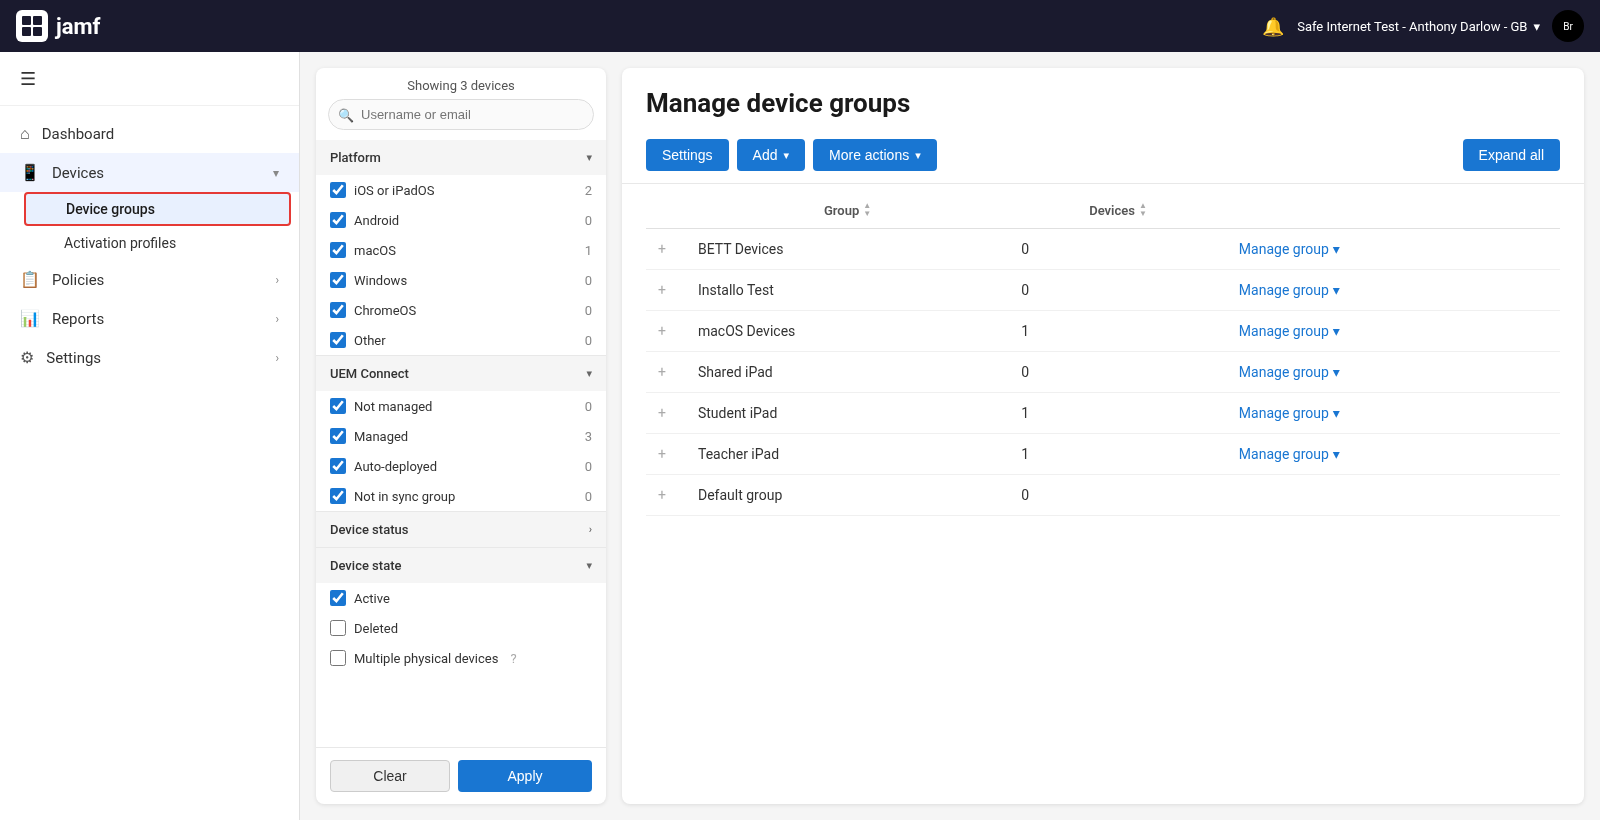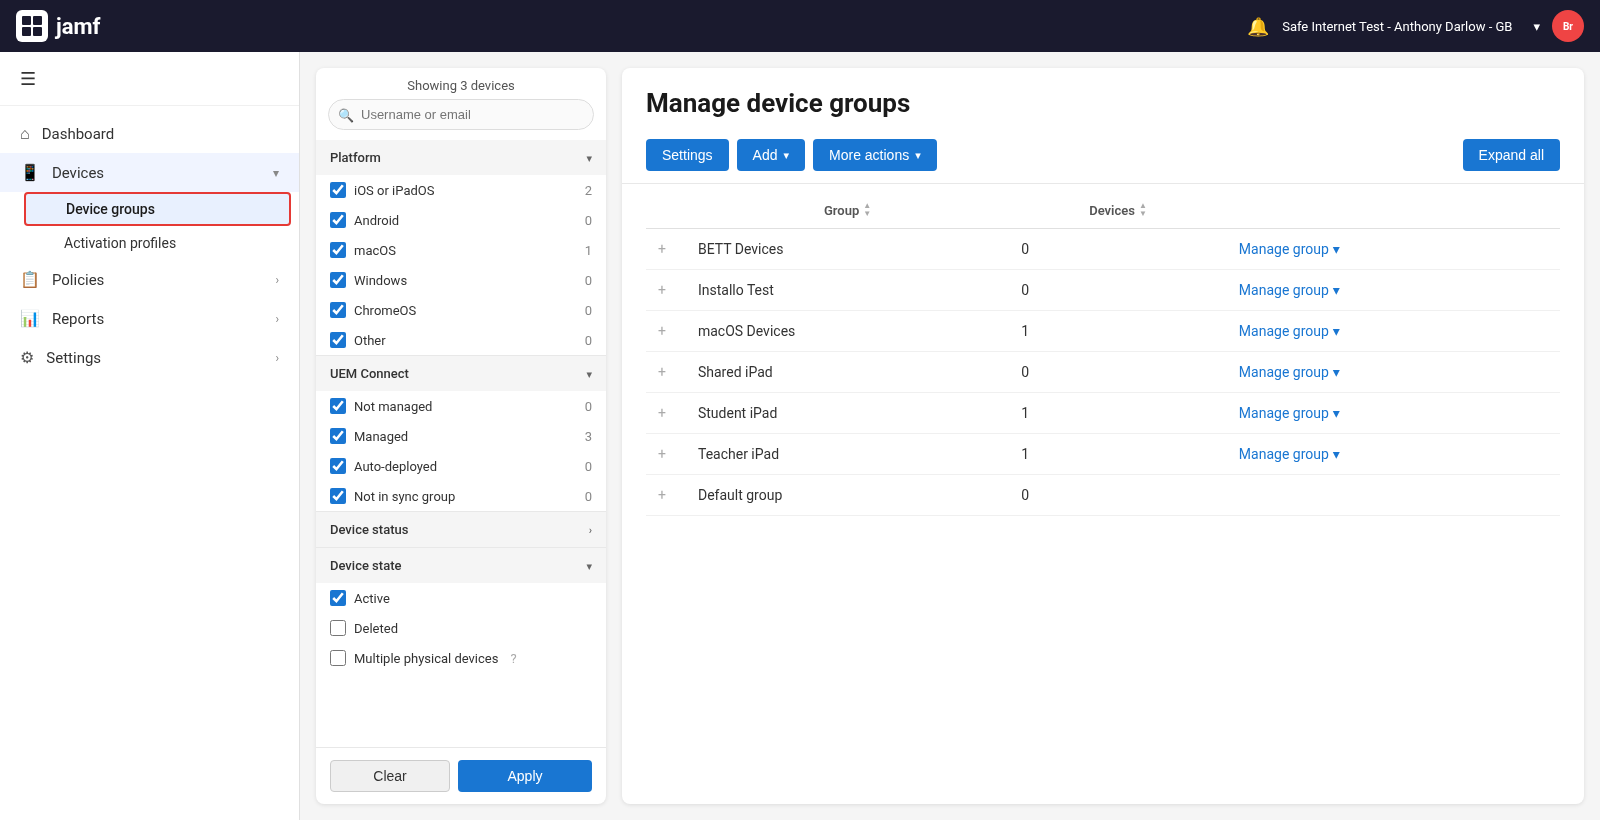--- a/index.html
+++ b/index.html
@@ -13,22 +13,22 @@
       align-items: center;
       justify-content: space-between;
       padding: 0 16px;
       flex-shrink: 0;
     }
     .topnav-left { display: flex; align-items: center; gap: 12px; }
     .jamf-logo { display: flex; align-items: center; gap: 8px; color: #ffffff; font-size: 22px; font-weight: bold; }
     .jamf-logo-icon { width: 32px; height: 32px; background: white; border-radius: 6px; display: flex; align-items: center; justify-content: center; }
     .jamf-logo-icon svg { width: 24px; height: 24px; }
     .topnav-right { display: flex; align-items: center; gap: 12px; }
-    .topnav-org { display: flex; align-items: center; gap: 21px; color: white; font-size: 13px; cursor: pointer; }
-    .topnav-avatar { width: 32px; height: 32px; background: #ef4444; border-radius: 50%; color: white; display: flex; align-items: center; justify-content: center; font-size: 10px; font-weight: 700; cursor: pointer; }
+    .topnav-org { display: flex; align-items: center; gap: 6px; color: white; font-size: 13px; cursor: pointer; }
+    .topnav-avatar { width: 32px; height: 32px; background: #000000; border-radius: 50%; color: white; display: flex; align-items: center; justify-content: center; font-size: 10px; font-weight: 400; cursor: pointer; }
     .topnav-bell { color: white; font-size: 18px; cursor: pointer; }
 
     
     .main-layout { display: flex; flex: 1; overflow: hidden; }
 
     
     .sidebar {
       width: 300px;
       background: white;
       border-right: 1px solid #e0e0e0;
@@ -95,21 +95,21 @@
       padding: 7px 12px 7px 32px;
       font-size: 13px;
       outline: none;
       background: #fafafa;
     }
     .filter-search-wrap { position: relative; }
     .filter-search-wrap .search-icon { position: absolute; left: 10px; top: 50%; transform: translateY(-50%); color: #aaa; font-size: 13px; }
     .filter-sections { flex: 1; overflow-y: auto; }
     .filter-section-header {
       display: flex;
-      align-items: flex-end;
+      align-items: center;
       justify-content: space-between;
       padding: 10px 14px;
       background: #f5f5f5;
       font-size: 13px;
       font-weight: 500;
       color: #333;
       cursor: pointer;
       border-top: 1px solid #e8e8e8;
     }
     .filter-section-header:first-child { border-top: none; }

